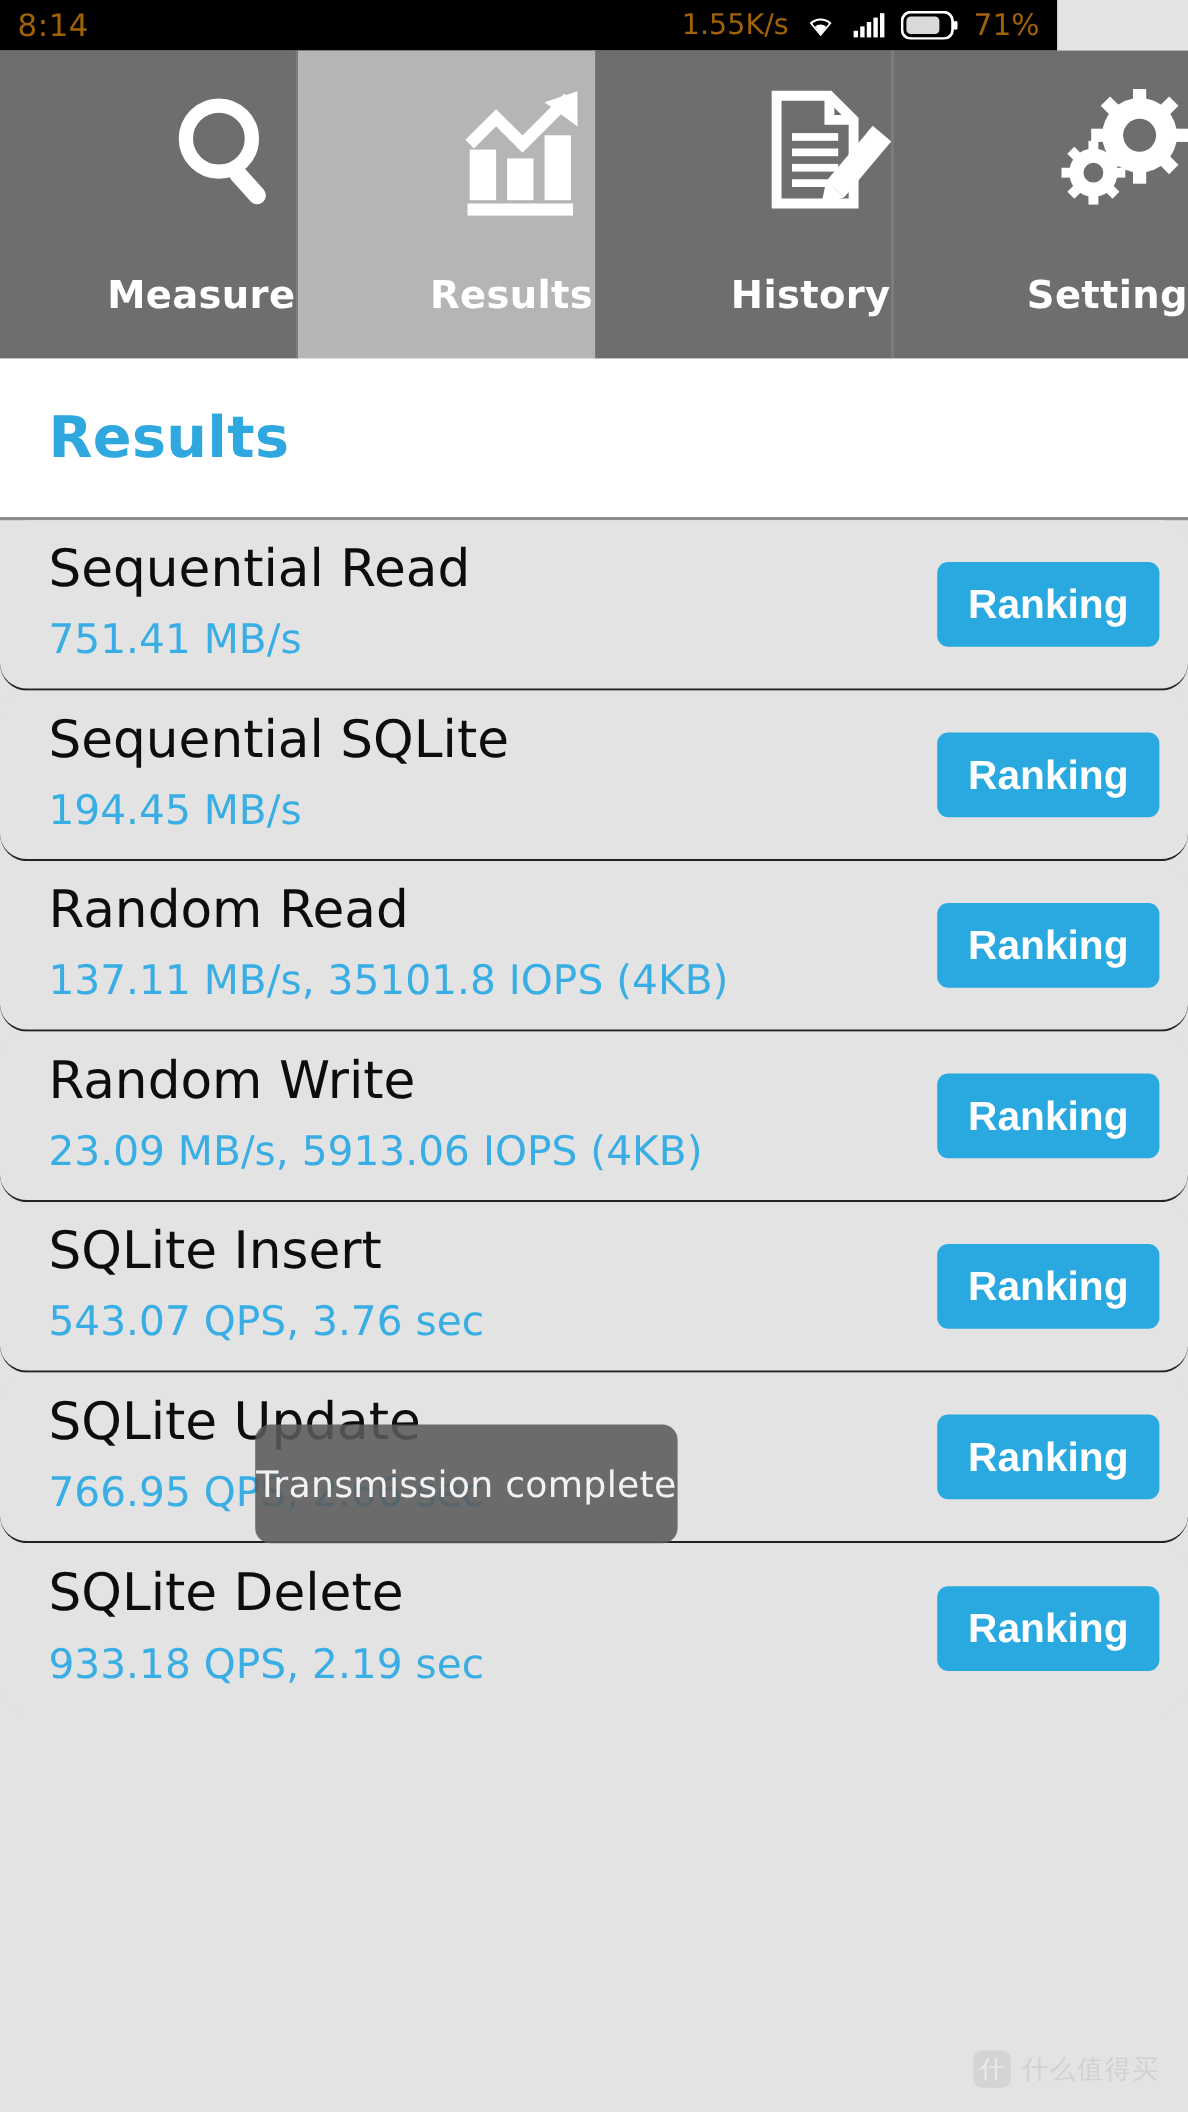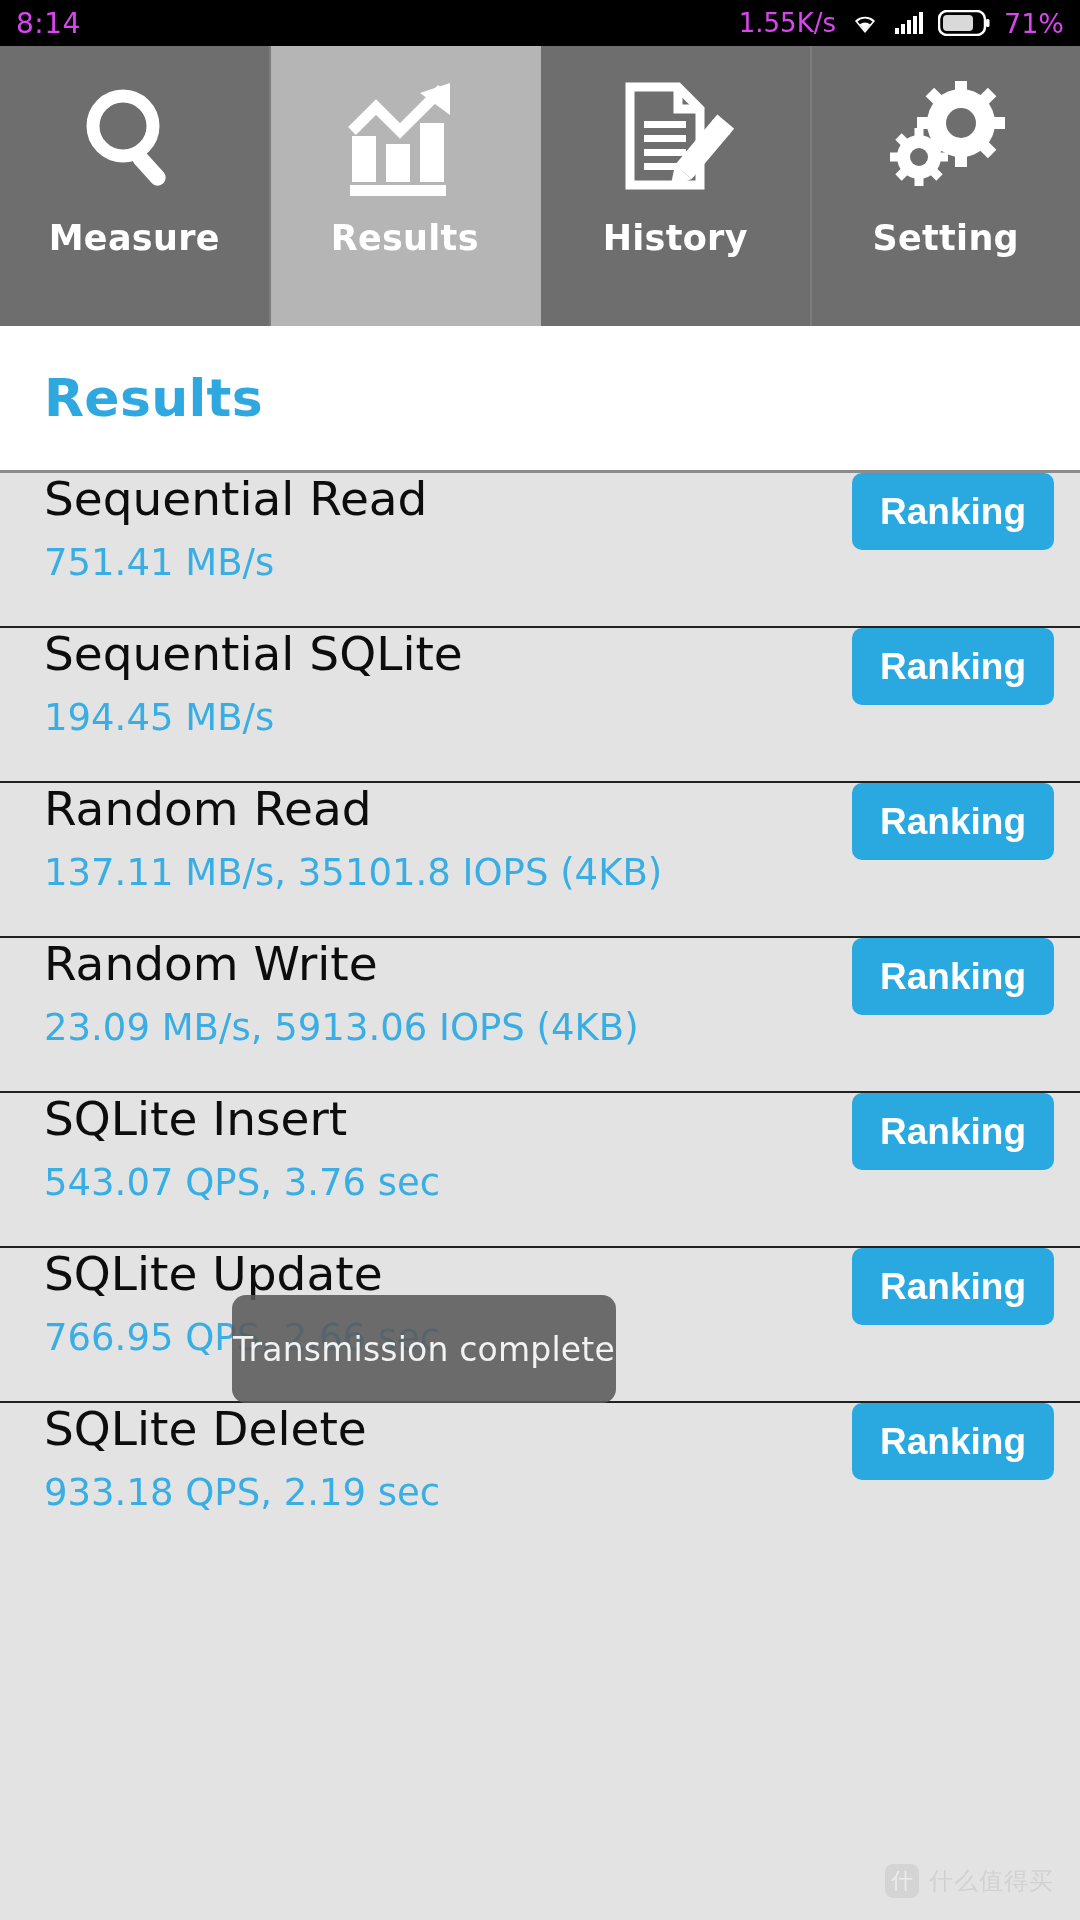--- a/index.html
+++ b/index.html
@@ -6,45 +6,46 @@
   html,body {
     width:1080px; height:1920px;
     background:#e3e3e3;
     font-family:"DejaVu Sans","Liberation Sans",sans-serif;
     overflow:hidden;
   }
   #screen { position:relative; width:1080px; height:1920px; background:#e3e3e3; }
 
   
   .statusbar {
-    position:absolute; top:0; left:0; width:1080px; height:46px;
-    background:#000; color:#d946ef;
+    position:absolute; top:0; left:0; width:961px; height:46px;
+    background:#000; color:#a16207;
     display:flex; align-items:center; justify-content:space-between;
     padding:0 16px;
   }
   .sb-time { font-size:28px; letter-spacing:.5px; }
   .sb-right { display:flex; align-items:center; gap:14px; }
   .sb-speed { font-size:26px; }
   .sb-battpct { font-size:27px; }
   .icon-wifi { width:30px; height:24px; display:block; }
   .icon-signal { width:30px; height:24px; display:block; }
   .icon-batt { width:52px; height:26px; display:block; }
 
   
   .tabbar {
     position:absolute; top:46px; left:0; width:1080px; height:280px;
     display:flex;
   }
   .tab {
     flex:1 1 0; background:#6e6e6e;
     display:flex; flex-direction:column;
-    align-items:center; justify-content:flex-start;
+    align-items:flex-end; justify-content:flex-start;
     padding-top:30px;
     border-right:2px solid #7c7c7c;
     position:relative;
+    gap:31px;
   }
   .tab:last-child { border-right:none; }
   .tab.active { background:#b5b5b5; border-right-color:#b5b5b5; }
   .tab.active + .tab { border-left:none; }
   .tab-icon { height:128px; display:flex; align-items:center; justify-content:center; }
   .tab-icon svg { display:block; }
   .tab-label {
     color:#ffffff; font-size:35px; font-weight:bold;
     margin-top:14px; letter-spacing:.3px;
   }
@@ -69,22 +70,23 @@
   .brand-word { font-size:58px; font-weight:400; line-height:1.02; letter-spacing:-1px; }
   .brand-word .b1 { color:#6e6e6e; }
   .brand-word .b2 { color:#2fa8e0; }
   .brand-sub { font-size:25px; color:#6e6e6e; margin-top:4px; letter-spacing:0px;}
 
   
   .list { position:absolute; top:473px; left:0; width:1080px; }
   .row {
     position:relative; height:155px; background:#e3e3e3;
     border-bottom:2px solid #222;
-    display:flex; align-items:flex-start; justify-content:space-between;
+    display:flex; align-items:center; justify-content:space-between;
     padding:0 26px 0 44px;
+    border-radius:25px;
   }
   .row:last-child { border-bottom:none; }
   .row-texts { display:flex; flex-direction:column; justify-content:center; }
   .row-title { font-size:47px; color:#0d0d0d; line-height:1.12; }
   .row-value { font-size:37px; color:#39aee4; line-height:1.35; margin-top:12px; }
   .rank-btn {
     background:#2aa9e0; color:#fff;
     font-size:37px; font-weight:bold;
     border:none; border-radius:10px;
     padding:20px 28px; min-width:175px;

